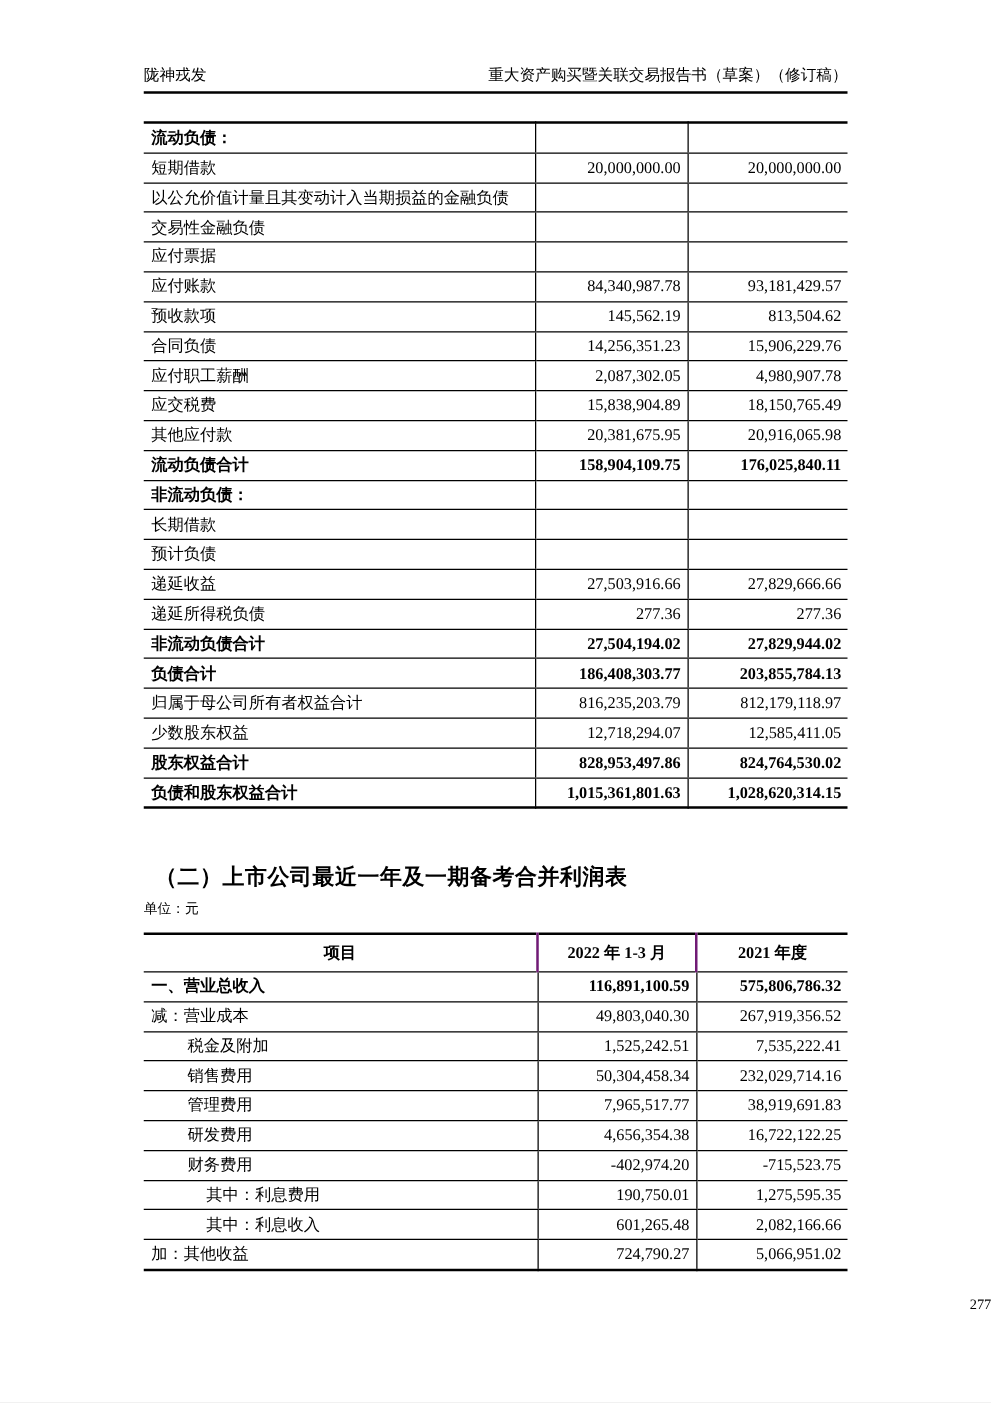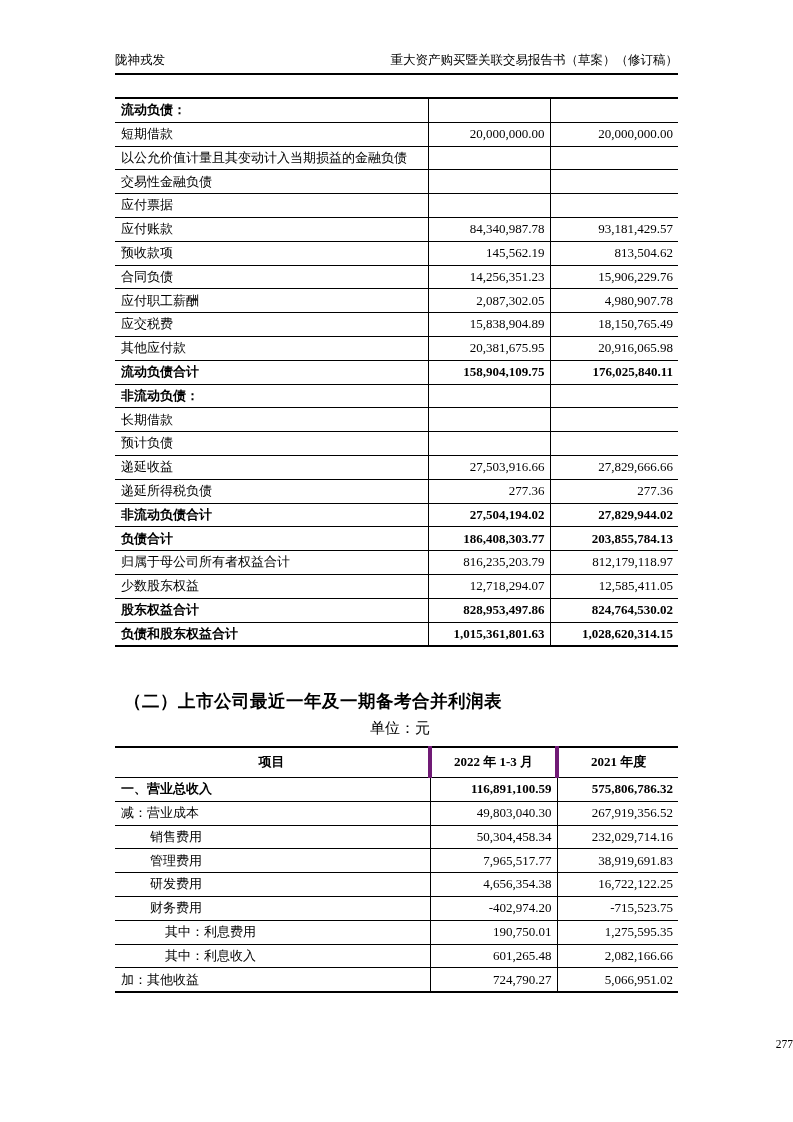--- a/index.html
+++ b/index.html
@@ -31,32 +31,32 @@
   }
   table.fin td.lbl { text-align:left; padding-left:6px; }
   table.fin td.ind1 { padding-left:35px; }
   table.fin td.ind2 { padding-left:50px; }
   table.fin td.val { text-align:right; border-left:1px solid #000; padding-right:5px; }
   table.fin tr.bold td { font-weight:bold; border-top:1.8px solid #000; border-bottom:1.8px solid #000; }
   table.fin th {
     text-align:center; font-weight:bold; height:29px;
     border-bottom:1.6px solid #000;
   }
-  table.fin th.vsep { border-left:4px solid #701a75; }
+  table.fin th.vsep { border-left:2px solid #701a75; }
   #table1 { top:97px; }
   #table2 { top:746px; }
   
   .section-heading {
     position:absolute; left:124px; top:689px; width:560px;
     font-family:"Liberation Sans","DejaVu Sans",sans-serif;
     font-weight:bold; font-size:17.5px; letter-spacing:0.5px;
   }
   .unit-line {
     position:absolute; left:115px; top:719px; width:570px;
-    text-align:center; font-size:15px;
+    text-align:left; font-size:11px;
   }
   .footer-page {
     position:absolute; left:0; top:1038px; width:793px;
     text-align:right; font-size:11.5px;
   }
 </style>
 </head>
 <body>
 
 <div class="page">
@@ -213,20 +213,25 @@
           <td class="lbl">一、营业总收入</td>
           <td class="val">116,891,100.59</td>
           <td class="val">575,806,786.32</td>
         </tr>
         <tr>
           <td class="lbl">减：营业成本</td>
           <td class="val">49,803,040.30</td>
           <td class="val">267,919,356.52</td>
         </tr>
         <tr>
+          <td class="lbl ind1">税金及附加</td>
+          <td class="val">1,525,242.51</td>
+          <td class="val">7,535,222.41</td>
+        </tr>
+        <tr>
           <td class="lbl ind1">销售费用</td>
           <td class="val">50,304,458.34</td>
           <td class="val">232,029,714.16</td>
         </tr>
         <tr>
           <td class="lbl ind1">管理费用</td>
           <td class="val">7,965,517.77</td>
           <td class="val">38,919,691.83</td>
         </tr>
         <tr>

